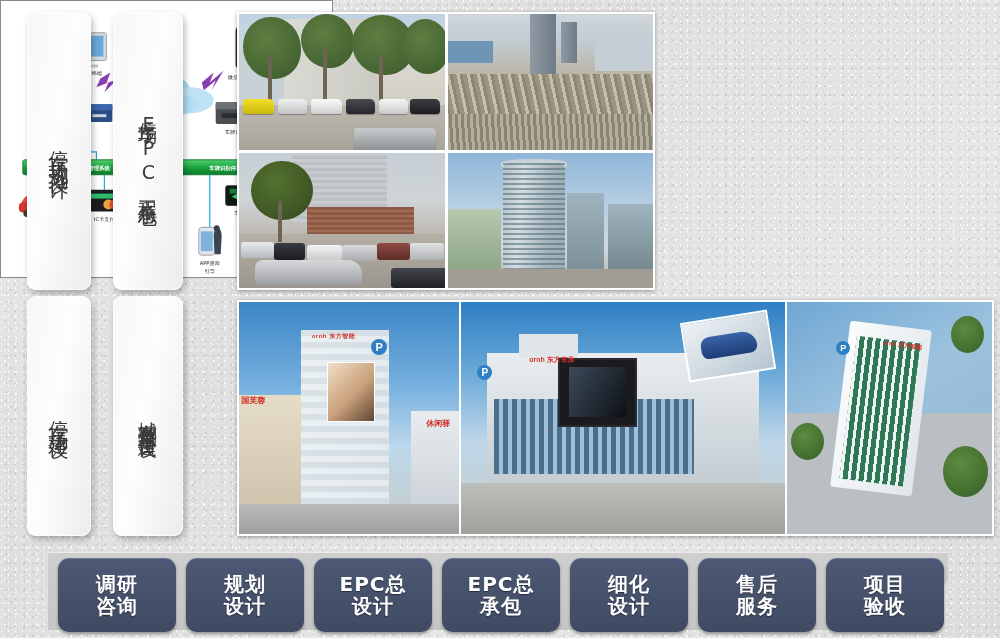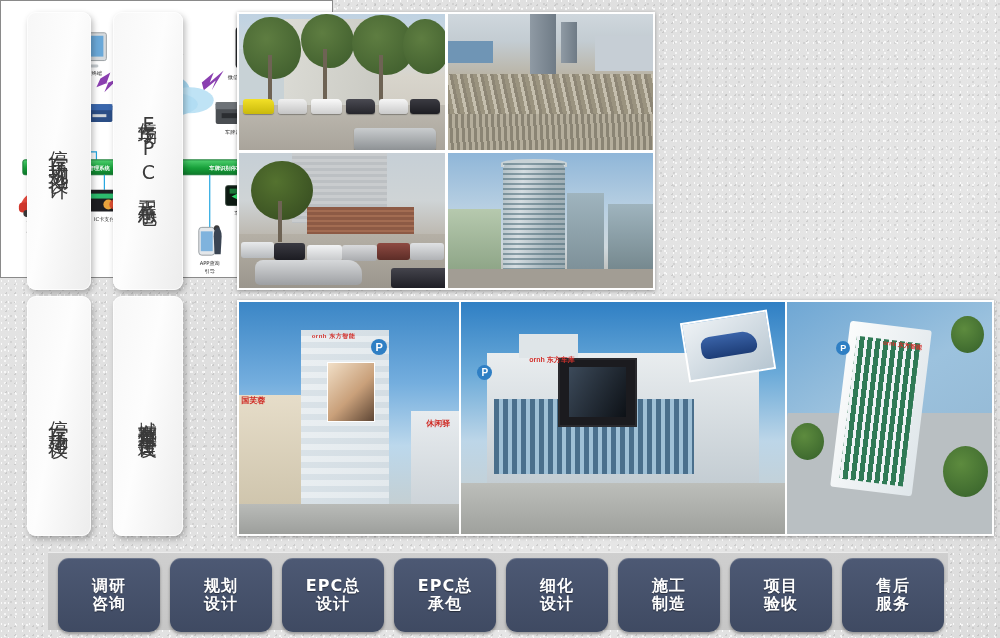--- a/index.html
+++ b/index.html
@@ -158,21 +158,21 @@
   }
   #steps{position:absolute;left:58px;top:558px;width:886px;height:74px;display:flex;gap:10px;}
   .step{
     flex:1;
     background:linear-gradient(#4d5974,#3f4a62);
     border-radius:11px;
     display:flex;align-items:center;justify-content:center;
     box-shadow:0 2px 3px rgba(0,0,0,.35), inset 0 1px 0 rgba(255,255,255,.18);
   }
   .step span{
-    color:#fff;font-size:16px;font-weight:bold;line-height:1.12;text-align:center;
+    color:#fff;font-size:20px;font-weight:bold;line-height:1.12;text-align:center;
     font-family:"DejaVu Sans","Liberation Sans",sans-serif;
     text-shadow:0 1px 1px rgba(0,0,0,.45);
     white-space:pre-line;letter-spacing:1px;
   }
 </style>
 </head>
 <body>
 
 <div id="stage">
 
@@ -457,26 +457,22 @@
       </div>
     <div class="step">
         <span>EPC总
 承包</span>
       </div>
     <div class="step">
         <span>细化
 设计</span>
       </div>
     <div class="step">
-        <span>施工
-制造</span>
+        <span>售后
+服务</span>
       </div>
     <div class="step">
         <span>项目
 验收</span>
       </div>
-    <div class="step">
-        <span>售后
-服务</span>
-      </div>
   </div>
 
 </div>
 
 </body></html>

